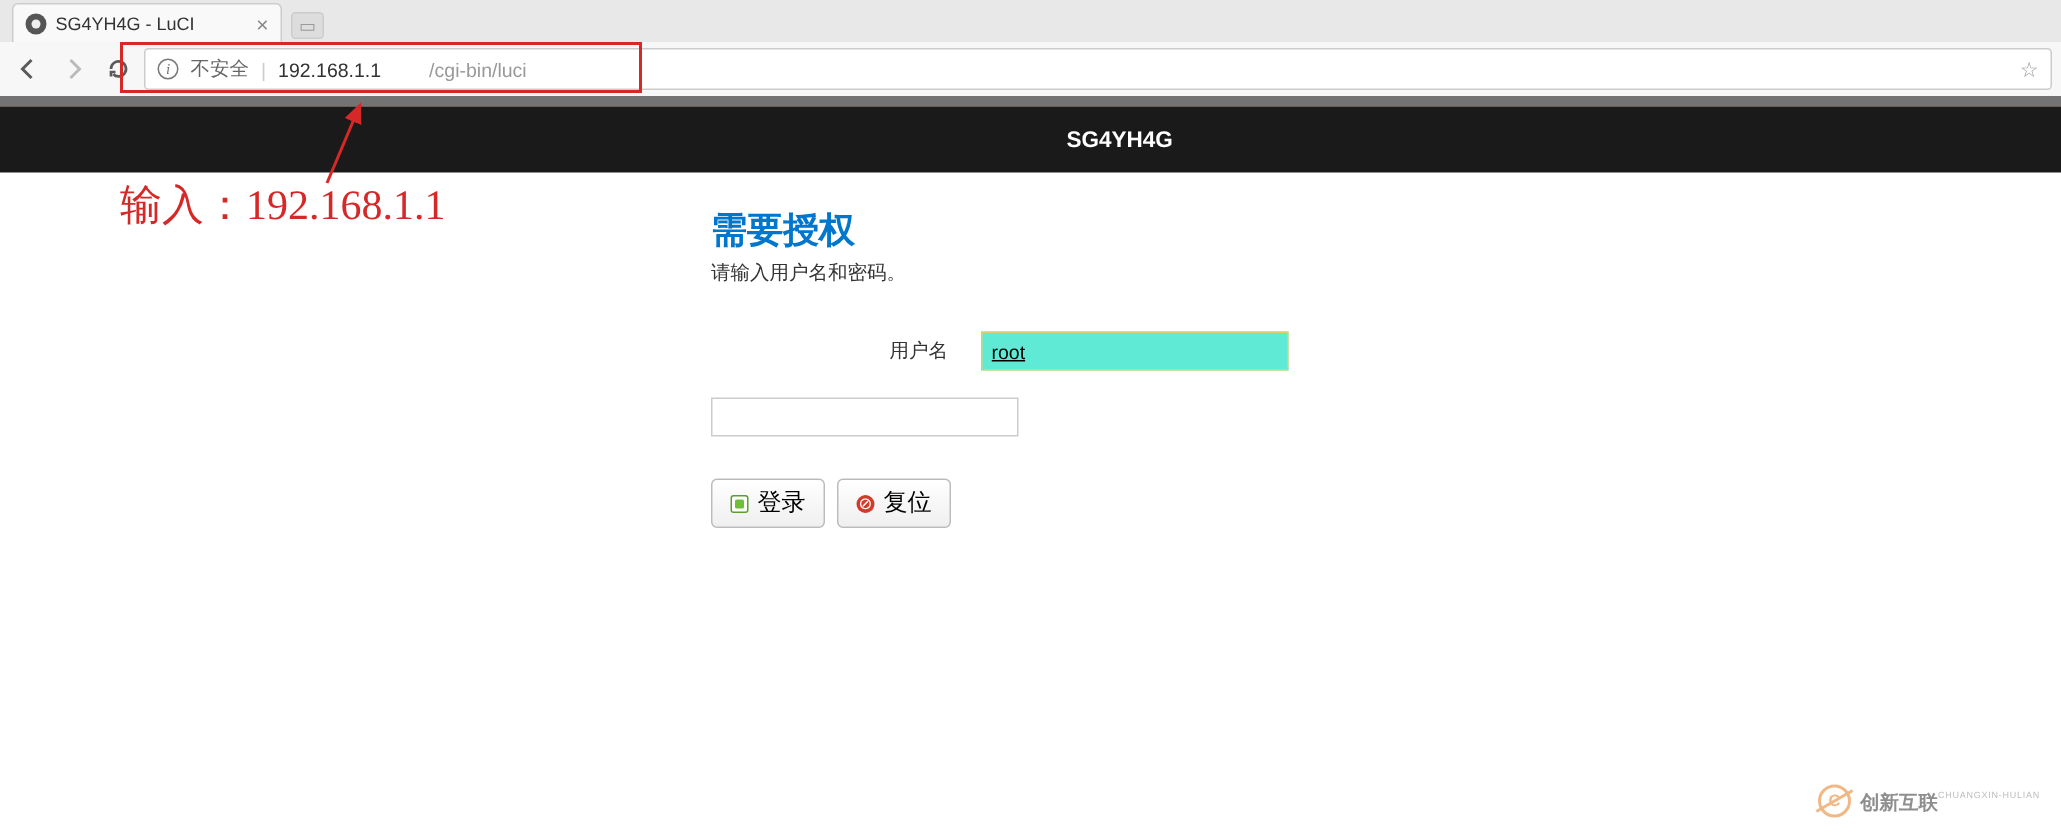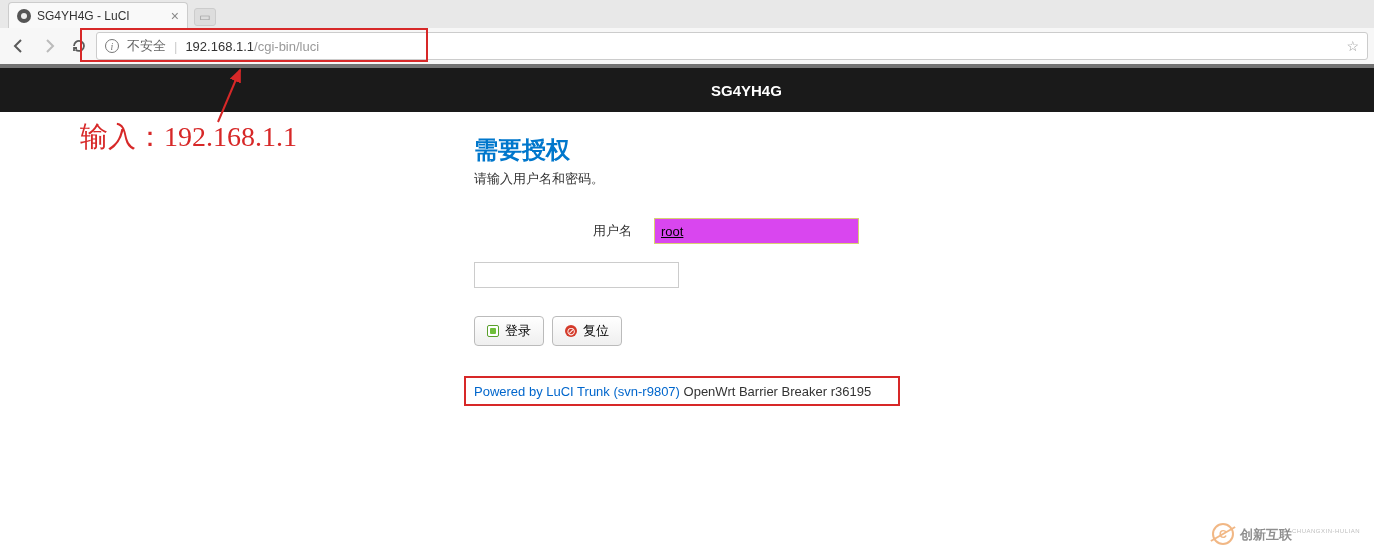--- a/index.html
+++ b/index.html
@@ -1,58 +1,58 @@
 <!DOCTYPE html>
 <html><head>
   <meta charset="utf-8">
   <style>
     * { margin: 0; padding: 0; box-sizing: border-box; }
     body { font-family: Arial, "Microsoft YaHei", sans-serif; background: #fff; width: 1374px; height: 557px; position: relative; overflow: hidden; }
 
     
-    .browser-chrome { background: #fdba74; border-bottom: 4px solid #737373; }
+    .browser-chrome { background: #fdba74; border-bottom: 7px solid #737373; }
     .tab-bar { display: flex; align-items: flex-end; height: 28px; padding-left: 8px; background: #e8e8e8; }
     .tab { display: flex; align-items: center; background: #f9f9f9; border: 1px solid #ccc; border-bottom: none; border-radius: 4px 4px 0 0; height: 26px; padding: 0 8px; gap: 6px; font-size: 12px; color: #333; min-width: 180px; }
     .tab-favicon { width: 14px; height: 14px; border-radius: 50%; background: #555; display: flex; align-items: center; justify-content: center; }
     .tab-favicon::after { content: ""; width: 6px; height: 6px; background: #eee; border-radius: 50%; }
     .tab-close { margin-left: auto; color: #888; font-size: 14px; cursor: pointer; }
     .new-tab { width: 22px; height: 18px; margin-left: 6px; margin-bottom: 2px; background: #ddd; border: 1px solid #ccc; border-radius: 3px; display: flex; align-items: center; justify-content: center; color: #999; font-size: 12px; }
 
     .nav-bar { display: flex; align-items: center; height: 36px; padding: 0 6px; gap: 4px; background: #f7f7f7; }
     .nav-btn { width: 26px; height: 26px; display: flex; align-items: center; justify-content: center; color: #5a5a5a; font-size: 16px; border-radius: 50%; cursor: pointer; }
     .nav-btn.disabled { color: #bbb; }
     .url-bar { flex: 1; display: flex; align-items: center; background: #fff; border: 1px solid #ccc; border-radius: 3px; height: 28px; padding: 0 8px; font-size: 13px; gap: 8px; position: relative; }
     .url-info-icon { width: 14px; height: 14px; border: 1px solid #777; border-radius: 50%; display: flex; align-items: center; justify-content: center; font-size: 10px; color: #777; font-family: Georgia, serif; font-style: italic; }
     .url-insecure { color: #666; }
     .url-divider { color: #ccc; }
     .url-text { color: #333; flex: 1; border: none; outline: none; font-size: 13px; background: transparent; }
-    .url-text .ghost { color: #999; }
+    .url-text .ghost { color: #999; margin-left: 32px; }
     .url-star { margin-left: auto; color: #999; font-size: 14px; }
 
     
     .annotation-urlbox-highlight { position: absolute; top: 28px; left: 80px; width: 348px; height: 34px; border: 2px solid #d72828; pointer-events: none; z-index: 10; }
     .annotation-text-wrap { position: absolute; top: 118px; left: 80px; display: flex; align-items: flex-start; z-index: 10; pointer-events: none; }
     .annotation-text { color: #d72828; font-size: 28px; font-family: "SimSun", serif; }
     .annotation-arrow { position: absolute; top: 64px; left: 210px; z-index: 10; pointer-events: none; }
 
     
     .page-header-bar { background: #1a1a1a; height: 44px; display: flex; align-items: center; padding-left: 0; }
     .page-header-inner { max-width: 900px; margin: 0 auto; width: 100%; padding-left: 474px; color: #fff; font-weight: bold; font-size: 15px; }
 
     .page-body { padding-top: 10px; padding-left: 474px; margin-top: 12px; }
     .page-title { color: #0077cc; font-size: 24px; font-weight: bold; margin-bottom: 4px; }
     .page-subtitle { color: #333; font-size: 13px; margin-bottom: 30px; }
 
     .form-row { display: flex; align-items: center; margin-bottom: 18px; }
     .form-label { width: 180px; text-align: right; font-size: 13px; color: #333; padding-right: 22px; }
     .form-input { width: 205px; height: 26px; border: 1px solid #ccc; padding: 2px 6px; font-size: 13px; }
-    .form-input.highlighted { background: #d946ef; border-color: #d8d070; text-decoration: underline; }
+    .form-input.highlighted { background: #5eead4; border-color: #d8d070; text-decoration: underline; }
 
     .button-row { margin-top: 28px; display: flex; gap: 8px; }
-    .btn { display: flex; align-items: center; gap: 6px; background: linear-gradient(#fff, #efefef); border: 1px solid #bbb; border-radius: 4px; padding: 5px 12px; font-size: 13px; cursor: pointer; }
+    .btn { display: flex; align-items: center; gap: 6px; background: linear-gradient(#fff, #efefef); border: 1px solid #bbb; border-radius: 4px; padding: 5px 12px; font-size: 16px; cursor: pointer; }
     .btn-icon { width: 12px; height: 12px; border-radius: 2px; display: inline-block; }
     .btn-icon.green { background: #fff; border: 1px solid #5aa02c; position: relative; }
     .btn-icon.green::after { content: ""; position: absolute; inset: 2px; background: #6fbf3a; border-radius: 1px; }
     .btn-icon.red { width: 12px; height: 12px; border-radius: 50%; background: #d43a2a; position: relative; }
     .btn-icon.red::after { content: "⊘"; position: absolute; inset: 0; color: #fff; font-size: 11px; line-height: 12px; text-align: center; }
 
     .footer-row { margin-top: 38px; font-size: 13px; position: relative; }
     .footer-link { color: #0066cc; text-decoration: none; }
     .footer-rest { color: #333; }
     .annotation-footer-highlight { position: absolute; top: -8px; left: -10px; width: 436px; height: 30px; border: 2px solid #d72828; pointer-events: none; }
@@ -136,24 +136,20 @@
     <button class="btn">
       <span class="btn-icon green"></span>
       <span>登录</span>
     </button>
     <button class="btn">
       <span class="btn-icon red"></span>
       <span>复位</span>
     </button>
   </div>
 
-  <div class="footer-row">
-    <div class="annotation-footer-highlight"></div>
-    <a href="#" class="footer-link">Powered by LuCI Trunk (svn-r9807)</a><span class="footer-rest"> OpenWrt Barrier Breaker r36195</span>
-  </div>
 </div>
 
 <div class="watermark">
   <div class="watermark-icon">C</div>
   <div class="watermark-text">
     <span class="cn">创新互联</span>
     <span class="py">CHUANGXIN-HULIAN</span>
   </div>
 </div>
 

